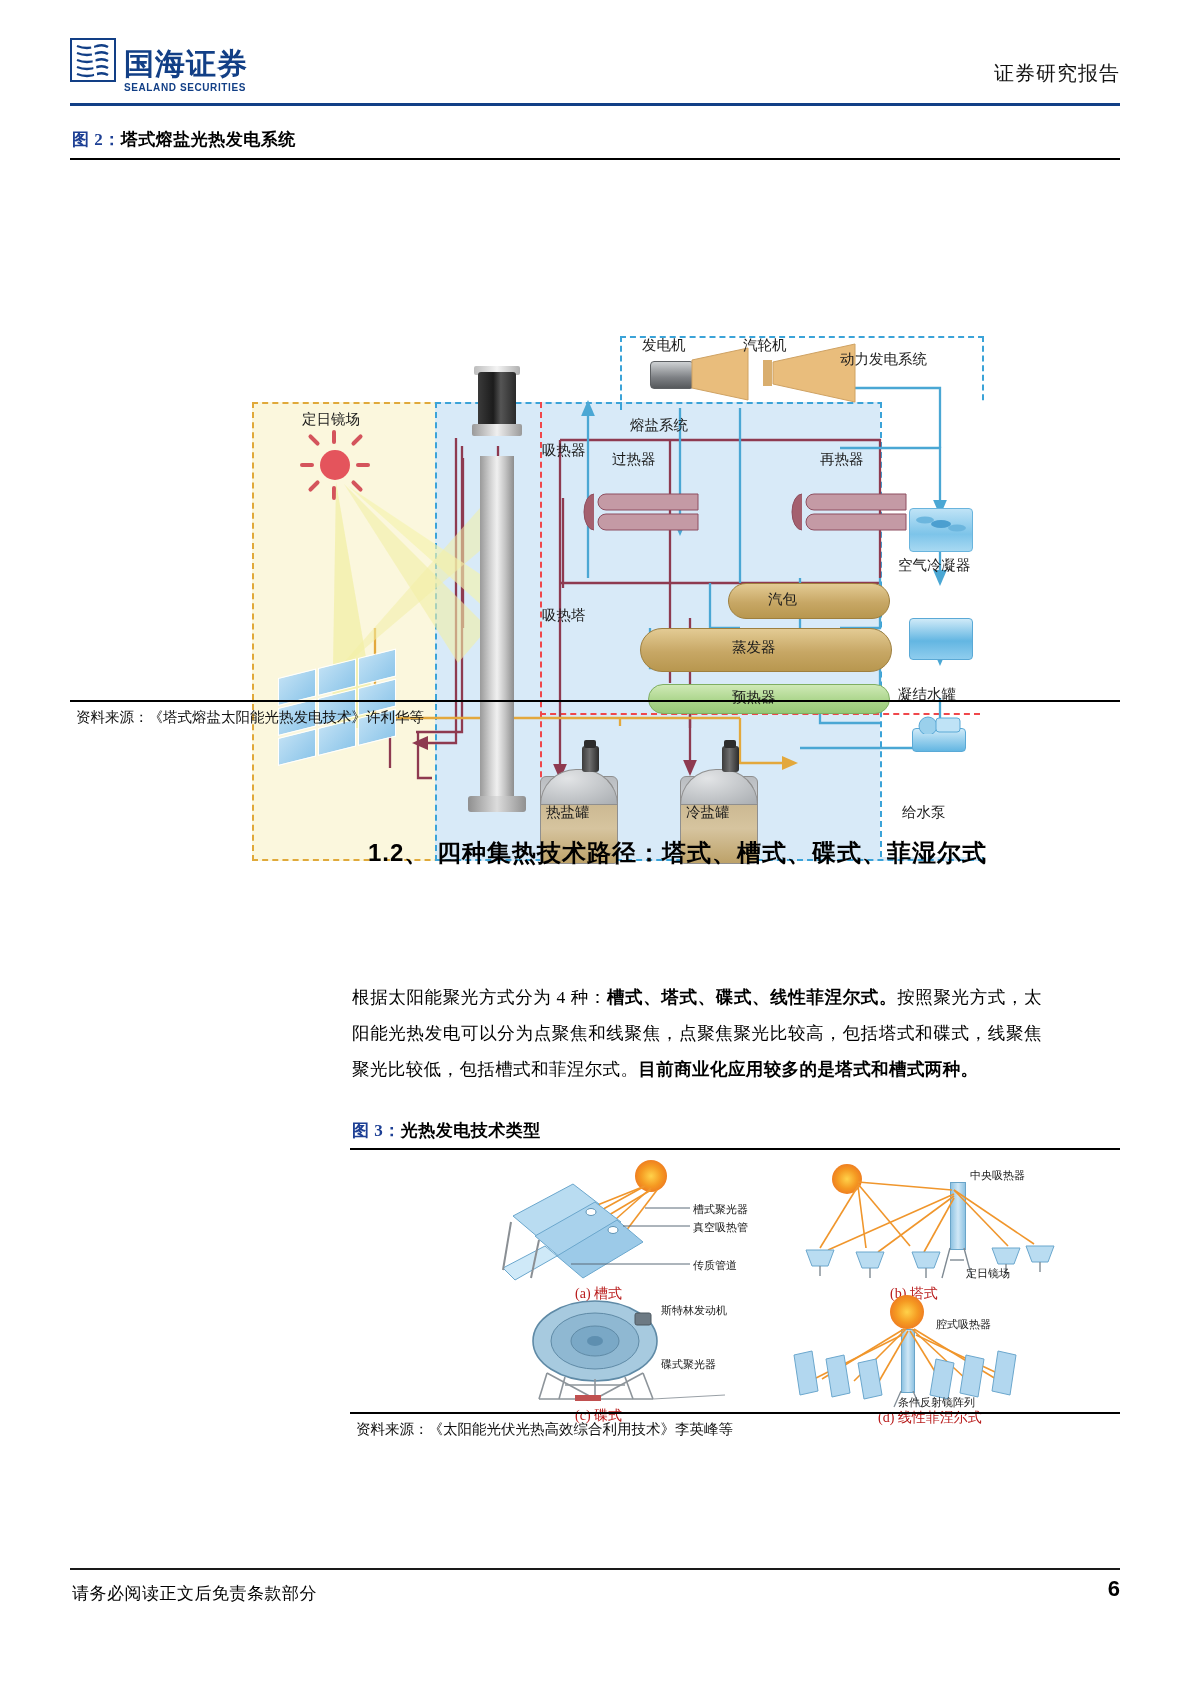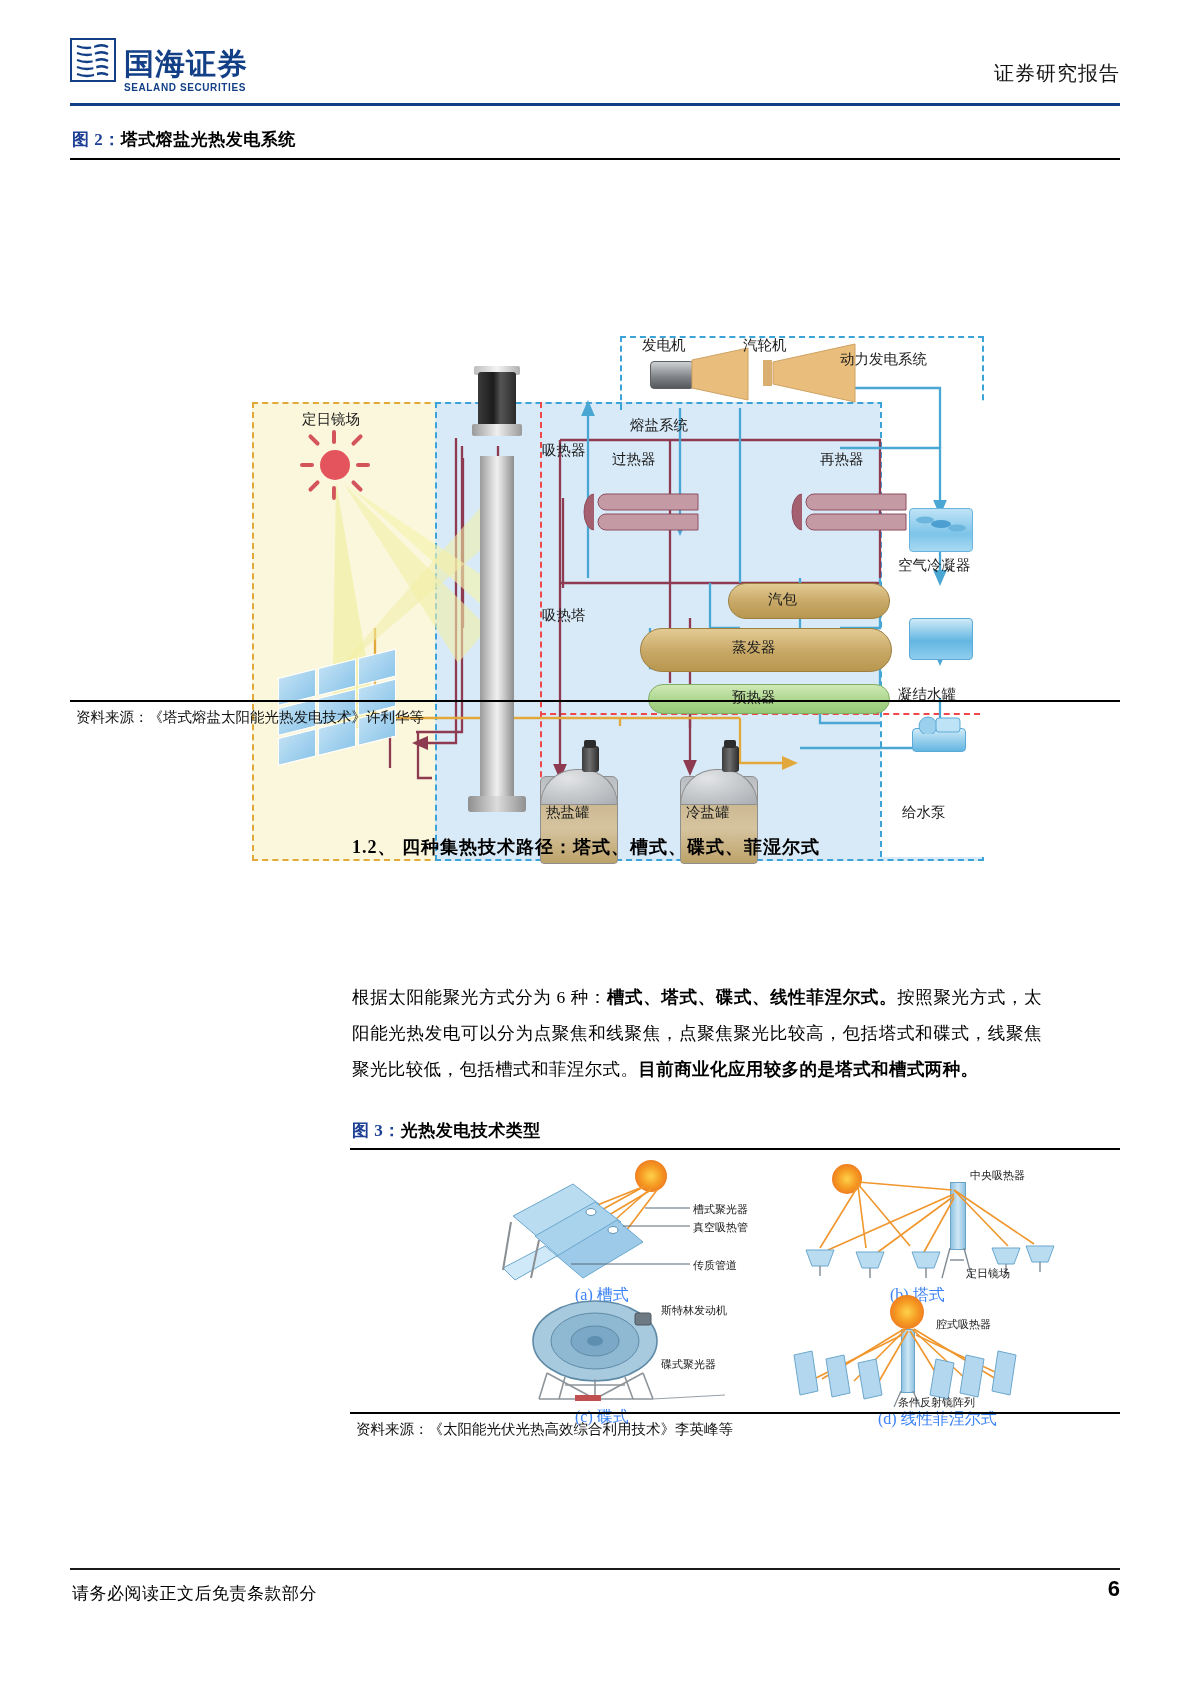--- a/index.html
+++ b/index.html
@@ -95,39 +95,39 @@
     background:linear-gradient(180deg,#cfd2d4,#7d8084 60%,#56595c);border:1px solid #5d6063;}
 
   .condenser{position:absolute;width:62px;height:42px;border-radius:4px;
     background:linear-gradient(180deg,#bfe3f6,#7dc4e9 60%,#a8d9f2);border:1px solid #69b4dd;}
   .cond-tank{position:absolute;width:62px;height:40px;border-radius:4px;
     background:linear-gradient(180deg,#cfeaf8,#63b6e2 55%,#8fcdee);border:1px solid #5aa9d6;}
   .fwpump{position:absolute;width:52px;height:22px;border-radius:4px;
     background:linear-gradient(180deg,#cfeaf8,#63b6e2);border:1px solid #5aa9d6;}
 
   
-  .sec-head{position:absolute;left:352px;top:830px;width:700px;font-weight:bold;
-    font-size:18px;line-height:1.95;letter-spacing:1px;
-    font-family:Liberation Serif, serif;}
+  .sec-head{position:absolute;left:368px;top:830px;width:700px;font-weight:bold;
+    font-size:24px;line-height:1.95;letter-spacing:1px;
+    font-family:Liberation Sans, sans-serif;}
   .body-p{position:absolute;left:352px;top:980px;width:690px;font-size:17.5px;
     line-height:2.05;text-align:justify;letter-spacing:.4px;}
   .b{font-weight:bold;}
 
   
   .fig3-cap{position:absolute;left:352px;top:1119px;font-size:17px;font-weight:bold;letter-spacing:.5px;}
   .fig3-cap .num{color:#1d3f94;}
   .fig3-rule-top{position:absolute;left:350px;top:1148px;width:770px;height:2px;background:#000;}
   .fig3-box{position:absolute;left:350px;top:1150px;width:770px;height:262px;background:#fff;}
   .fig3-rule-bot{position:absolute;left:350px;top:1412px;width:770px;height:1.5px;background:#000;}
   .fig3-src{position:absolute;left:356px;top:1420px;font-size:14.5px;color:#111;}
 
   .f3{position:absolute;}
   .f3lbl{position:absolute;font-size:11px;color:#1a1a1a;white-space:nowrap;
     font-family:"Liberation Serif","DejaVu Serif",serif;}
-  .f3cap{position:absolute;font-size:16px;color:#3b82f6;white-space:nowrap;}
+  .f3cap{position:absolute;font-size:14px;color:#b91c1c;white-space:nowrap;}
   .f3sun{position:absolute;border-radius:50%;
     background:radial-gradient(circle,#ffd24a 0%,#f59a22 45%,#e8601f 100%);}
   .tower3{position:absolute;background:linear-gradient(90deg,#8fc3e2,#cfe7f6,#8fc3e2);
     border:1px solid #6aa5c9;}
 
   
   .foot-rule{position:absolute;left:70px;top:1568px;width:1050px;height:1.5px;background:#1a1a1a;}
   .foot-left{position:absolute;left:72px;top:1582px;font-size:17px;letter-spacing:.5px;}
   .foot-right{position:absolute;right:70px;top:1576px;font-size:22px;font-weight:bold;
     font-family:"Liberation Sans","DejaVu Sans",sans-serif;}
@@ -328,21 +328,21 @@
       <div class="lbl" style="left:718px;top:228px;">空气冷凝器</div>
       <div class="lbl" style="left:718px;top:338px;margin-top:19px;">凝结水罐</div>
       <div class="lbl" style="left:722px;top:435px;margin-top:40px;">给水泵</div>
     </div>
   </div>
   <div class="fig2-rule-bot"></div>
   <div class="fig2-src">资料来源：《塔式熔盐太阳能光热发电技术》许利华等</div>
 
   <div class="sec-head"><span>1.2、</span> <span>四种集热技术路径：塔式、槽式、碟式、菲湿尔式</span></div>
 
-  <div class="body-p"><span>根据太阳能聚光方式分为 6 种：</span><span class="b">槽式、塔式、碟式、线性菲涅尔式。</span><span>按照聚光方式，太阳能光热发电可以分为点聚焦和线聚焦，点聚焦聚光比较高，包括塔式和碟式，线聚焦聚光比较低，包括槽式和菲涅尔式。</span><span class="b">目前商业化应用较多的是塔式和槽式两种。</span></div>
+  <div class="body-p"><span>根据太阳能聚光方式分为 4 种：</span><span class="b">槽式、塔式、碟式、线性菲涅尔式。</span><span>按照聚光方式，太阳能光热发电可以分为点聚焦和线聚焦，点聚焦聚光比较高，包括塔式和碟式，线聚焦聚光比较低，包括槽式和菲涅尔式。</span><span class="b">目前商业化应用较多的是塔式和槽式两种。</span></div>
 
   <div class="fig3-cap">
     <span class="num">图 3：</span><span>光热发电技术类型</span>
   </div>
   <div class="fig3-rule-top"></div>
   <div class="fig3-box">
 
     <div class="f3" style="left:145px;top:10px;width:270px;height:125px;">
       <div class="f3sun" style="left:140px;top:0px;width:32px;height:32px;"></div>
       <svg style="position:absolute;left:0;top:0;width:270px;height:125px;">

